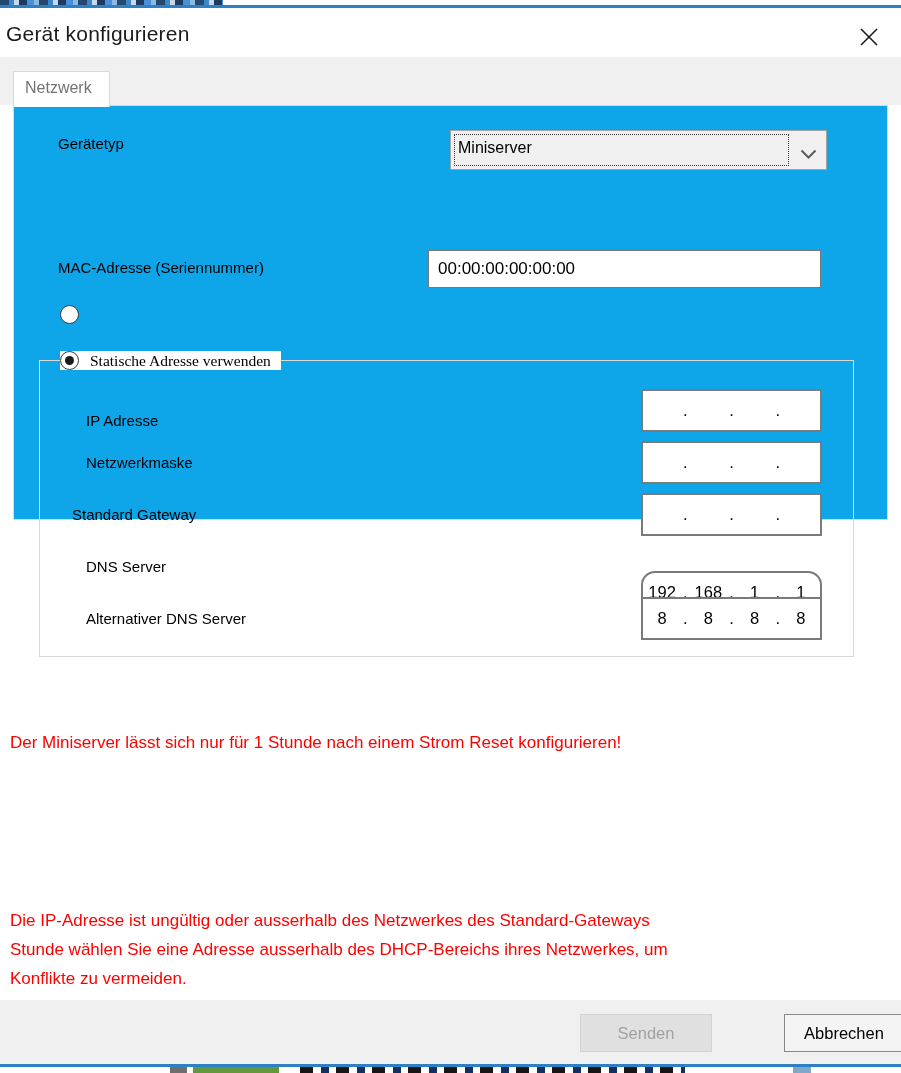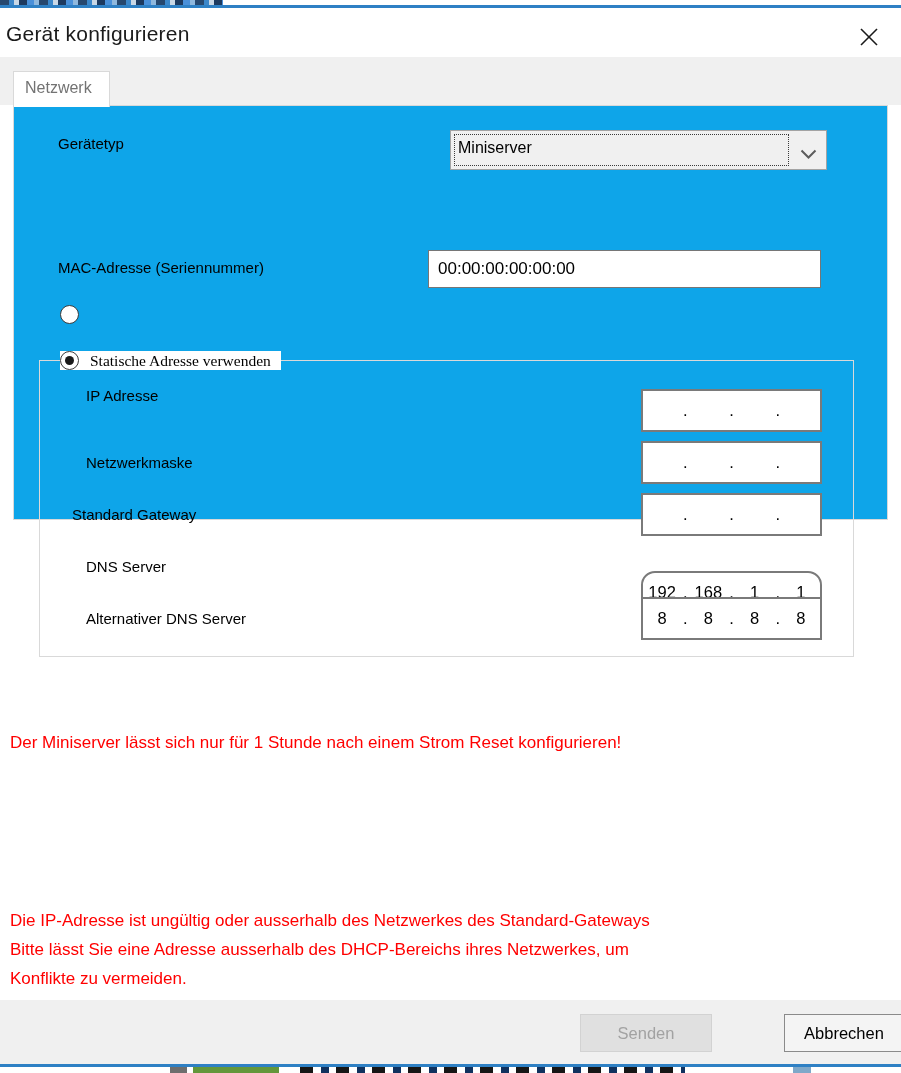--- a/index.html
+++ b/index.html
@@ -176,21 +176,21 @@
     <span class="radio-circle"></span>
   </div>
 
   <div class="abs radio-row selected radio-static-mask" style="left:46px; top:245px;">
     <span class="radio-circle"></span>
     <span class="radio-text">Statische Adresse verwenden</span>
   </div>
 
   <div class="abs groupbox"></div>
 
-  <div class="abs grp-label" style="left:72px; top:281px;">IP Adresse</div>
+  <div class="abs grp-label" style="left:72px; top:306px;">IP Adresse</div>
   <div class="abs ip-field" style="left:627px; top:283px;">
     <span class="octet"></span>
     <span class="ip-sep">.</span>
     <span class="octet"></span>
     <span class="ip-sep">.</span>
     <span class="octet"></span>
     <span class="ip-sep">.</span>
     <span class="octet"></span>
   </div>
 
@@ -236,21 +236,21 @@
     <span class="octet">8</span>
     <span class="ip-sep">.</span>
     <span class="octet">8</span>
   </div>
 </div>
 
 <div class="abs warn" style="left:10px; top:733px; width:880px;">Der Miniserver lässt sich nur für 1 Stunde nach einem Strom Reset konfigurieren!</div>
 
 <div class="abs warn" style="left:10px; top:906px; width:880px;">
   <div class="warn-line">Die IP-Adresse ist ungültig oder ausserhalb des Netzwerkes des Standard-Gateways</div>
-  <div class="warn-line">Bitte lässt Sie eine Adresse ausserhalb des DHCP-Bereichs ihres Netzwerkes, um</div>
+  <div class="warn-line">Stunde wählen Sie eine Adresse ausserhalb des DHCP-Bereichs ihres Netzwerkes, um</div>
   <div class="warn-line">Konflikte zu vermeiden.</div>
 </div>
 
 <div class="abs footer">
   <div class="btn btn-send">Senden</div>
   <div class="btn btn-cancel">Abbrechen</div>
 </div>
 
 <div class="abs bg-bottom-line"></div>
 <div class="abs bg-bottom-frag frag-gray"></div>

